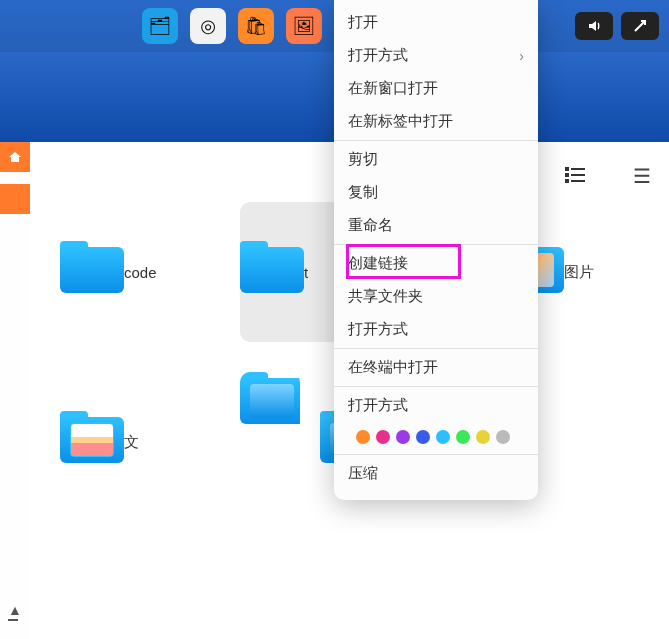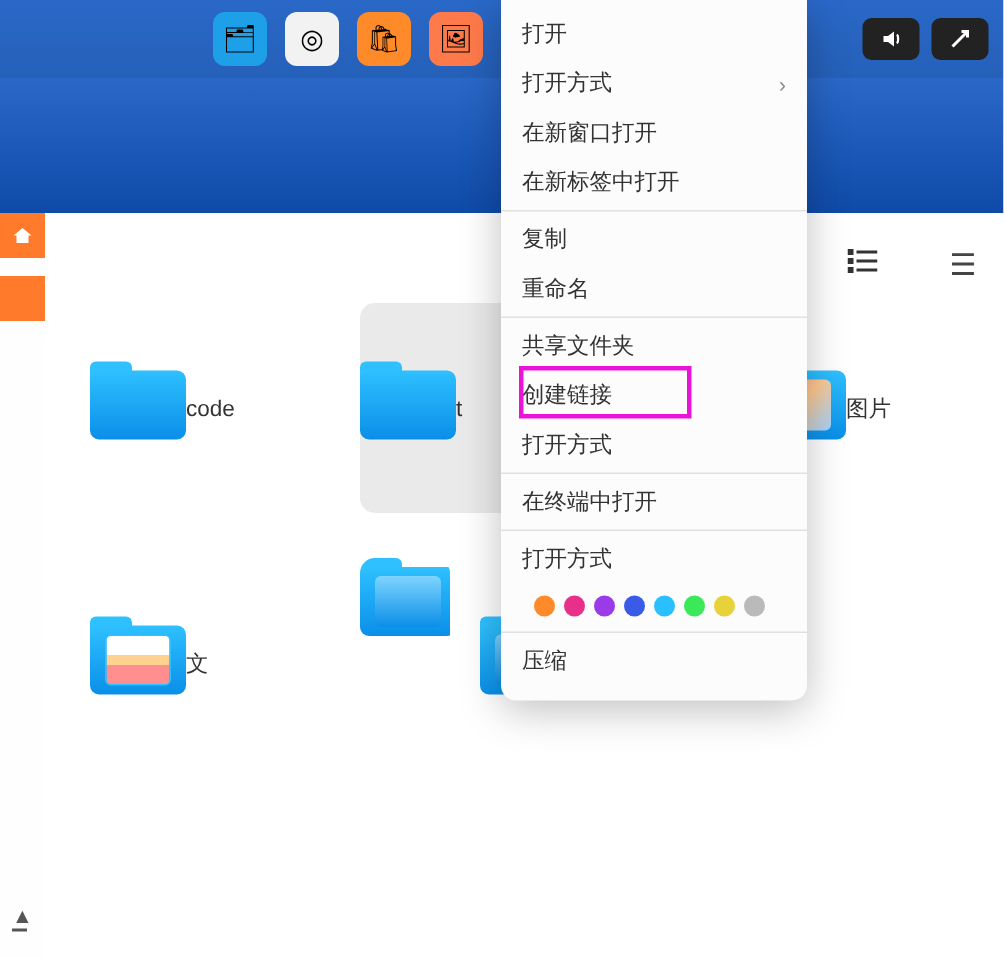--- a/index.html
+++ b/index.html
@@ -326,25 +326,26 @@
       </div>
     </div>
 </div>
 
 <div class="context-menu" id="ctxmenu">
     <div class="menu-item">打开</div>
     <div class="menu-item">打开方式<span class="chevron">›</span></div>
     <div class="menu-item">在新窗口打开</div>
     <div class="menu-item">在新标签中打开</div>
     <div class="menu-separator"></div>
+    <div class="menu-item">剪切</div>
     <div class="menu-item">复制</div>
     <div class="menu-item">重命名</div>
     <div class="menu-separator"></div>
+    <div class="menu-item">创建链接</div>
     <div class="menu-item">共享文件夹</div>
-    <div class="menu-item">创建链接</div>
     <div class="menu-item">打开方式</div>
     <div class="menu-separator"></div>
     <div class="menu-item">在终端中打开</div>
     <div class="menu-separator"></div>
     <div class="menu-item">打开方式</div>
     <div class="color-dots">
       <div class="color-dot" style="background: rgb(255, 138, 42);"></div>
       <div class="color-dot" style="background: rgb(232, 48, 138);"></div>
       <div class="color-dot" style="background: rgb(154, 58, 232);"></div>
       <div class="color-dot" style="background: rgb(58, 90, 232);"></div>

